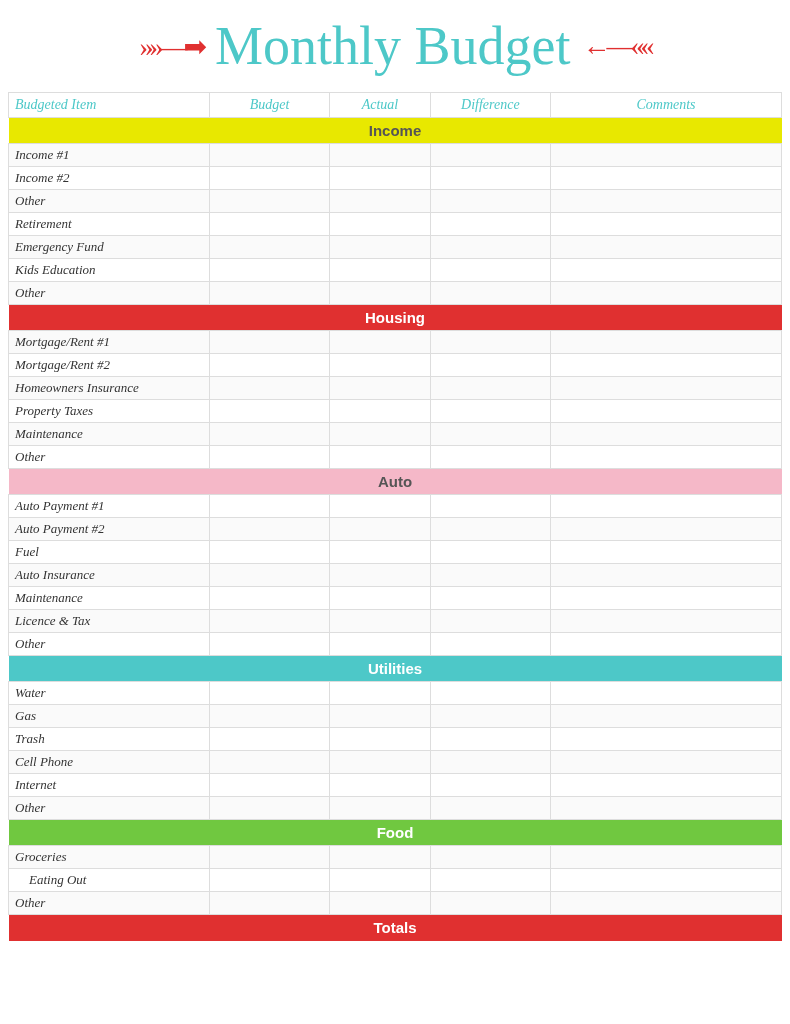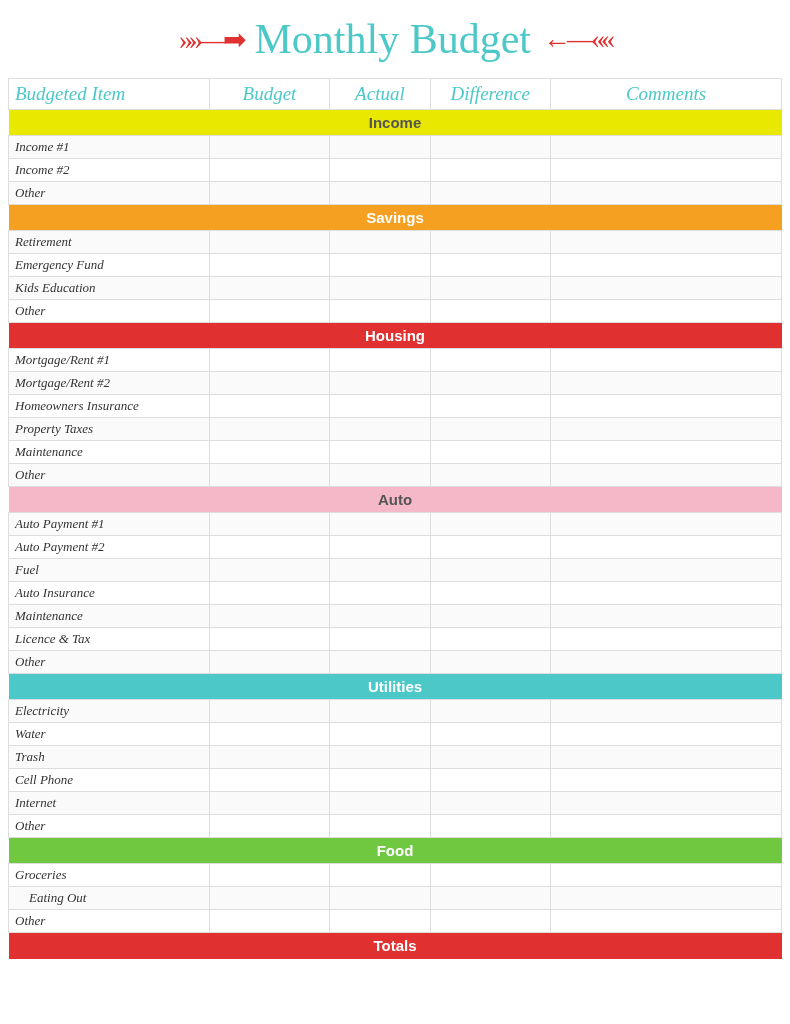--- a/index.html
+++ b/index.html
@@ -16,21 +16,21 @@
       padding: 10px 8px;
     }
     .title-area {
       display: flex;
       align-items: center;
       justify-content: center;
       margin-bottom: 10px;
       padding: 5px 0;
     }
     .title-text {
-      font-size: 42px;
+      font-size: 54px;
       color: #4dc8c8;
       font-family: 'Georgia', cursive;
       font-style: normal;
       margin: 0 12px;
       font-weight: normal;
     }
     .arrow-left {
       color: #e03030;
       font-size: 28px;
       letter-spacing: -4px;
@@ -41,21 +41,21 @@
       letter-spacing: -4px;
     }
     .budget-table {
       width: 100%;
       border-collapse: collapse;
     }
     .budget-table th {
       color: #4dc8c8;
       font-style: italic;
       font-weight: normal;
-      font-size: 19px;
+      font-size: 14px;
       padding: 4px 6px;
       text-align: left;
       background: #fff;
       border: 1px solid #ddd;
     }
     .budget-table th.num-col {
       text-align: center;
     }
     .budget-table td {
       padding: 3px 6px;
@@ -132,23 +132,20 @@
           <td></td>
           <td></td>
         </tr>
         <tr class="row-data">
           <td style="font-style: italic;">Other</td>
           <td></td>
           <td></td>
           <td></td>
           <td></td>
         </tr>
-        <tr class="section-header">
-          <td colspan="5" style="background-color: rgb(245, 160, 32); color: rgb(255, 255, 255); font-family: &quot;Arial Black&quot;, sans-serif; font-weight: bold; font-size: 15px; text-align: center; height: 26px; border: none;">Savings</td>
-        </tr>
         <tr class="row-data">
           <td style="font-style: italic;">Retirement</td>
           <td></td>
           <td></td>
           <td></td>
           <td></td>
         </tr>
         <tr class="row-data">
           <td style="font-style: italic;">Emergency Fund</td>
           <td></td>
@@ -264,28 +261,28 @@
           <td style="font-style: italic;">Other</td>
           <td></td>
           <td></td>
           <td></td>
           <td></td>
         </tr>
         <tr class="section-header">
           <td colspan="5" style="background-color: rgb(77, 200, 200); color: rgb(255, 255, 255); font-family: &quot;Arial Black&quot;, sans-serif; font-weight: bold; font-size: 15px; text-align: center; height: 26px; border: none;">Utilities</td>
         </tr>
         <tr class="row-data">
-          <td style="font-style: italic;">Electricity</td>
-          <td></td>
-          <td></td>
-          <td></td>
-          <td></td>
-        </tr>
-        <tr class="row-data">
           <td style="font-style: italic;">Water</td>
+          <td></td>
+          <td></td>
+          <td></td>
+          <td></td>
+        </tr>
+        <tr class="row-data">
+          <td style="font-style: italic;">Gas</td>
           <td></td>
           <td></td>
           <td></td>
           <td></td>
         </tr>
         <tr class="row-data">
           <td style="font-style: italic;">Trash</td>
           <td></td>
           <td></td>
           <td></td>

